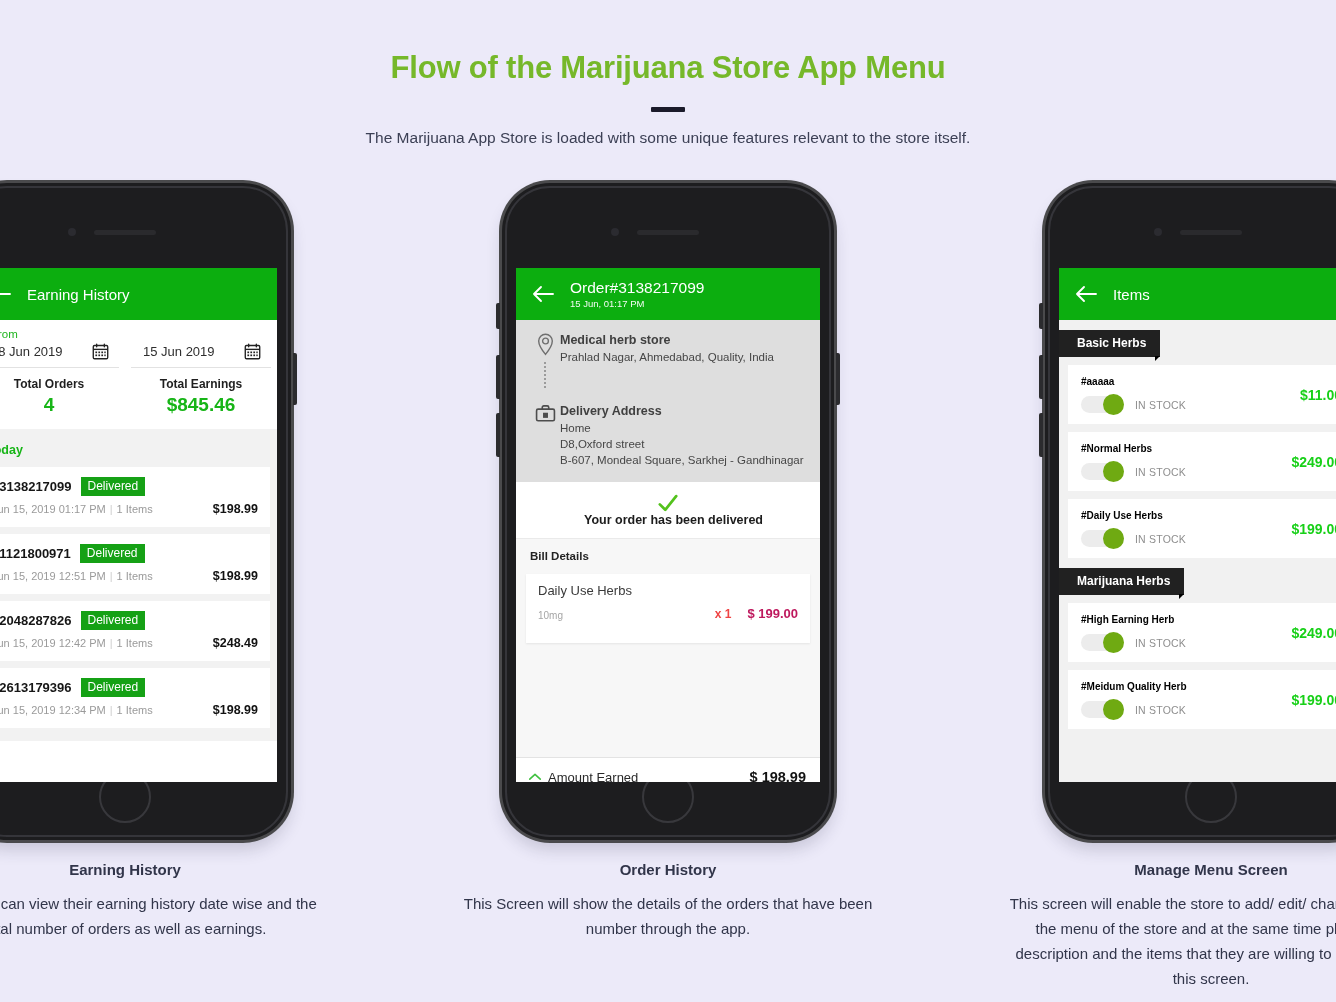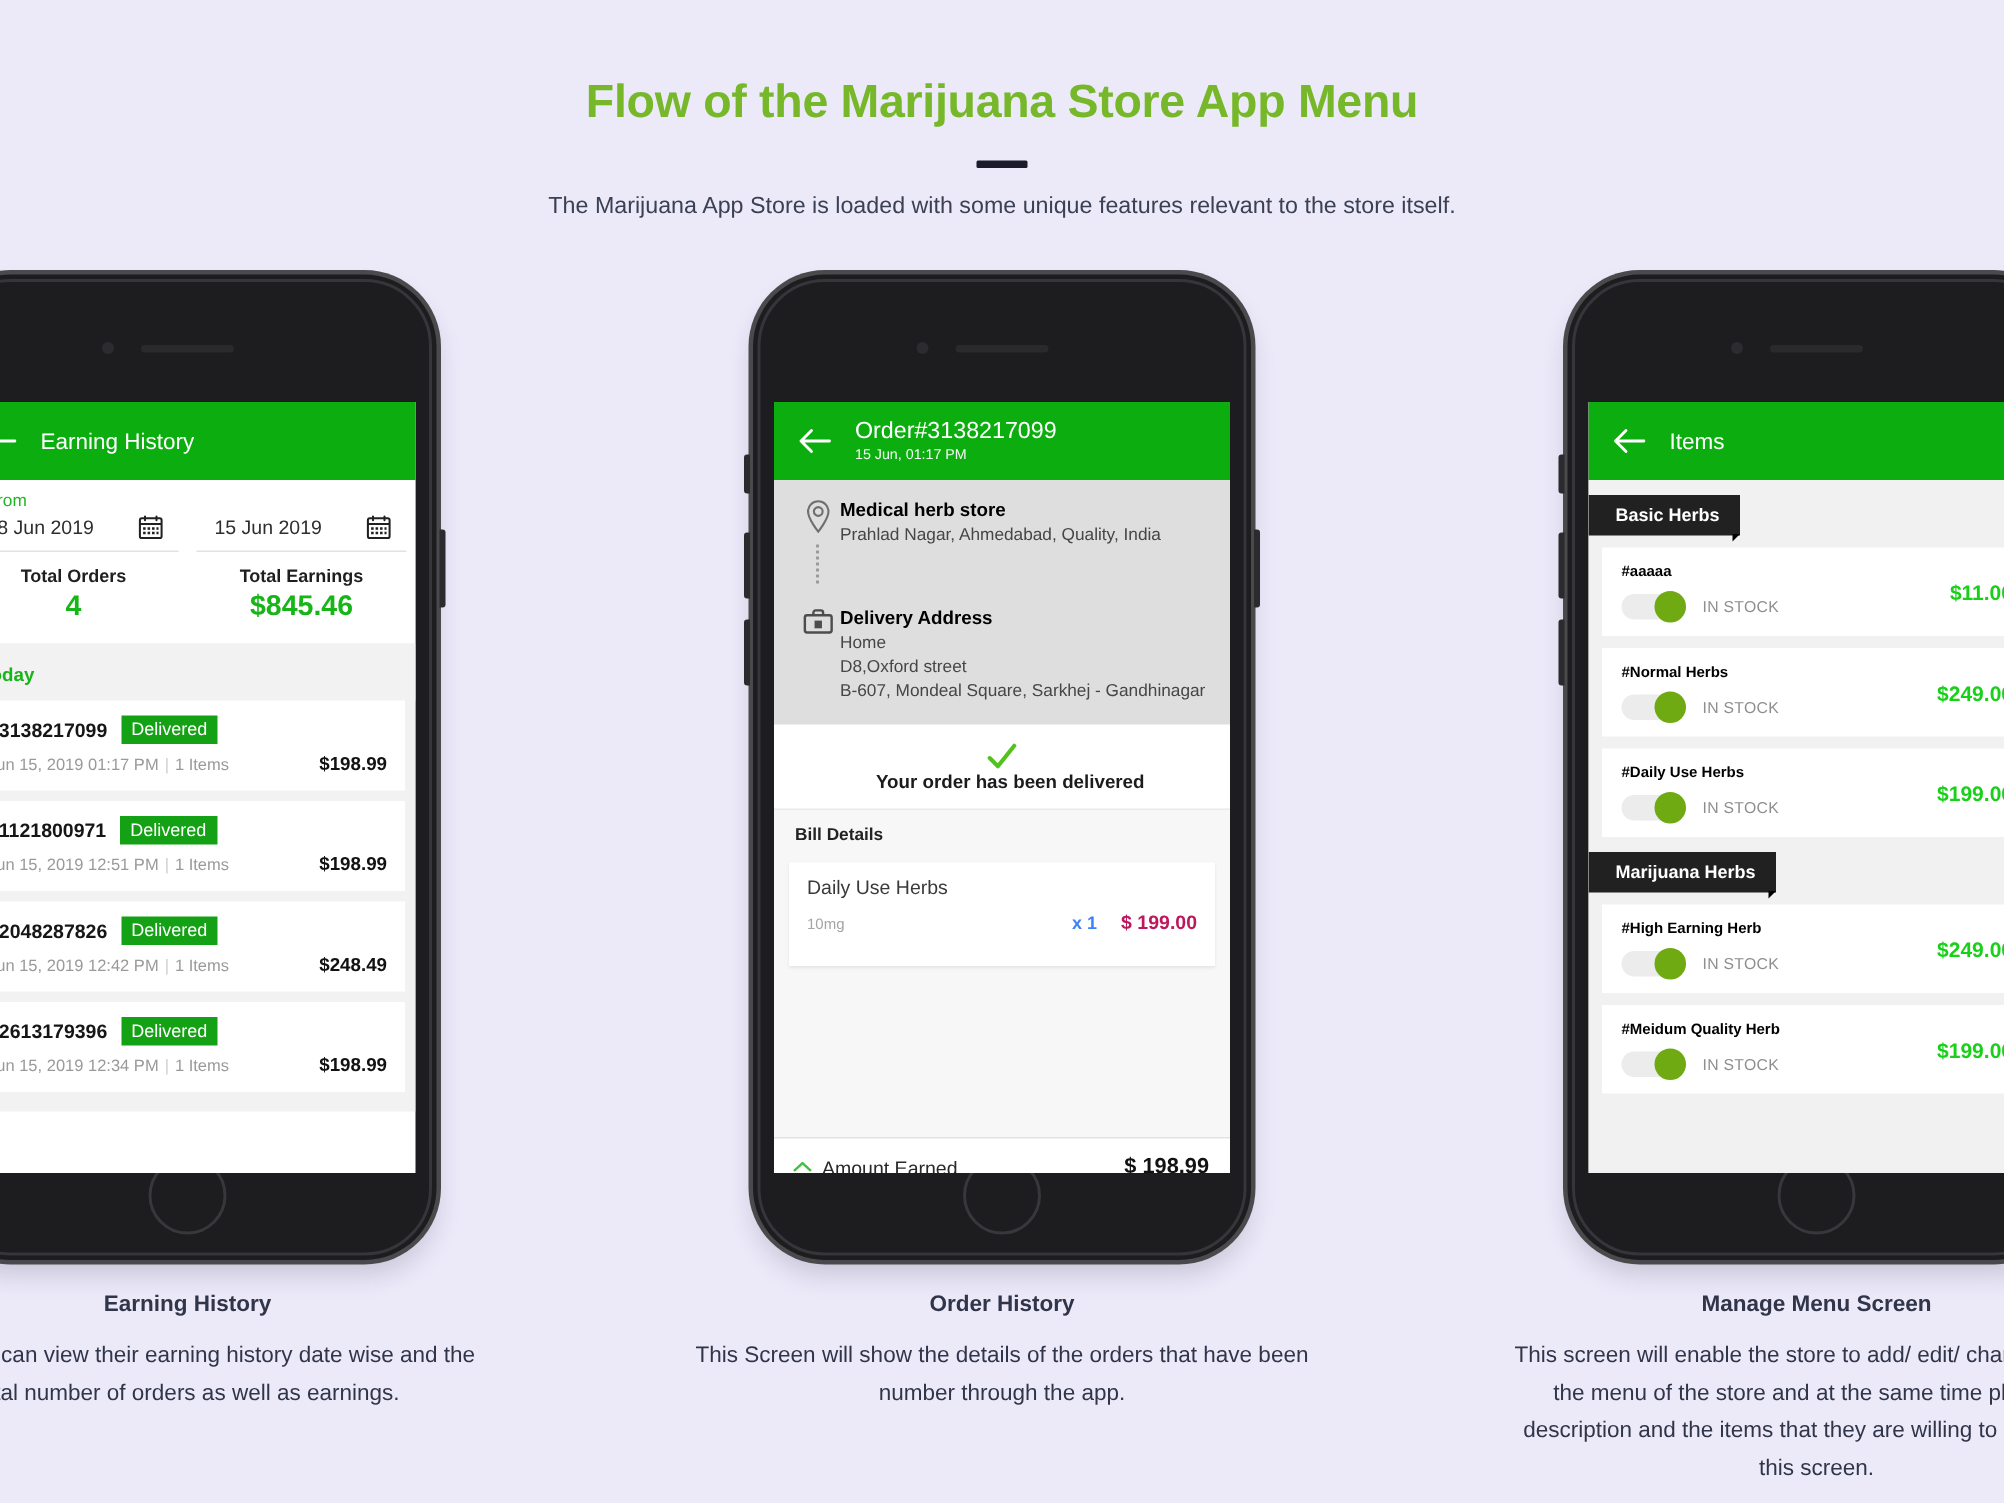--- a/index.html
+++ b/index.html
@@ -245,21 +245,21 @@
     flex-direction: column;
     align-items: center;
   }
   .dotted {
     flex: 1;
     width: 0;
     border-left: 2px dotted #9b9b9b;
     margin: 2px 0;
     min-height: 26px;
   }
-  .addr-title { font-size: 12.5px; font-weight: bold; color: #000000; }
+  .addr-title { font-size: 12.5px; font-weight: bold; color: #404040; }
   .addr-text { font-size: 11.5px; color: #464646; line-height: 16px; margin-top: 2px; }
   .addr-gap { height: 14px; }
 
   .delivered-row {
     background: #fff;
     display: flex;
     align-items: center;
     padding: 11px 14px;
     border-bottom: 1px solid #eaeaea;
     flex-direction: column;
@@ -273,21 +273,21 @@
     background: #fff;
     margin: 12px 10px 0 10px;
     padding: 9px 12px 22px 12px;
     display: flex;
     align-items: flex-end;
     box-shadow: 0 1px 2px rgba(0,0,0,0.08);
   }
   .bill-name-col { flex: 1; }
   .bill-name { font-size: 13px; color: #3a3a3a; }
   .bill-sub { font-size: 10px; color: #a5a5a5; margin-top: 12px; }
-  .bill-qty { font-size: 12px; font-weight: bold; color: #3b82f6; margin-right: 16px; }
+  .bill-qty { font-size: 12px; font-weight: bold; color: #ef4444; margin-right: 16px; }
   .bill-price { font-size: 13px; font-weight: bold; color: #be185d; }
 
   .amount-bar {
     background: #fff;
     border-top: 1px solid #e3e3e3;
     display: flex;
     align-items: center;
     justify-content: space-between;
     padding: 11px 14px 12px 12px;
   }

